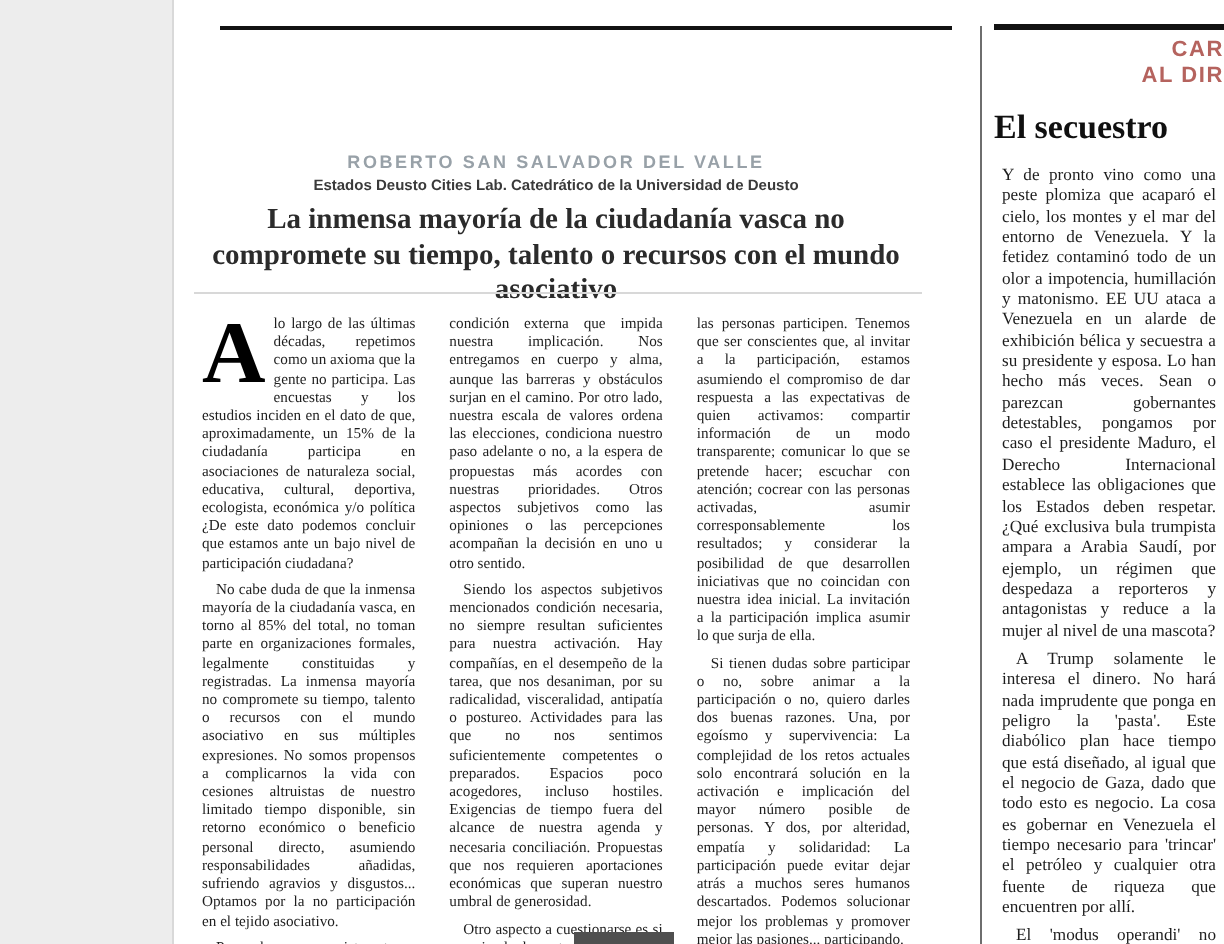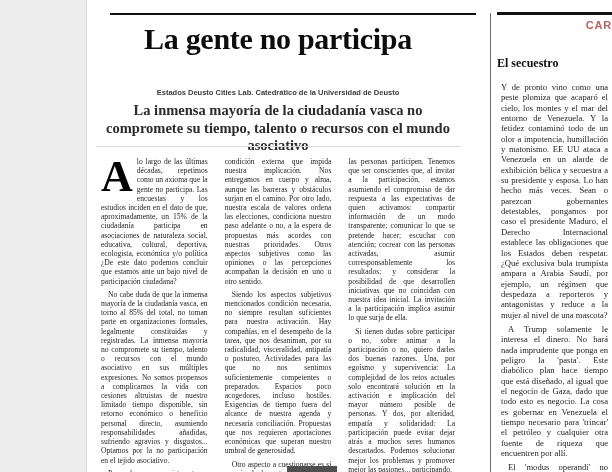--- a/index.html
+++ b/index.html
@@ -23,36 +23,36 @@
   .para{margin:4px;}
   .para.indent{text-indent:7px;}
   .dropcap{float:left;font-size:44px;line-height:36px;font-weight:bold;color:#000;padding:2px 4px 0 0;}
   .vdiv{position:absolute;left:490px;top:13px;width:1px;height:459px;background:#6e6e6e;}
   .right-rule{position:absolute;left:497px;top:12px;width:115px;height:3px;background:#121212;}
   .kicker{position:absolute;left:497px;top:19px;width:115px;text-align:right;
     font-family:"Liberation Sans", sans-serif;font-weight:bold;font-size:11px;line-height:13px;
     letter-spacing:0.8px;}
   .kicker span{display:block;}
   .letter-title{position:absolute;left:497px;top:56px;width:115px;margin:0;
-    font-size:12px;line-height:15px;font-weight:bold;color:#101010;}
+    font-size:17px;line-height:15px;font-weight:bold;color:#101010;}
   .letter-body{position:absolute;left:497px;top:78px;width:115px;height:394px;overflow:hidden;
     text-align:justify;font-size:8.6px;line-height:10.35px;color:#1d1d1d;}
   .pullquote-box{position:absolute;left:287px;top:466px;width:50px;height:6px;background:#4f4f4f;}
 </style>
 </head>
 <body>
 
 <div class="canvas">
 
   <div class="left-strip"></div>
 
   <div class="main-rule"></div>
 
-  <h1 class="headline">La gente no participa</h1>
 
+  <div class="author">ROBERTO SAN SALVADOR DEL VALLE</div>
 
   <div class="credit">Estados Deusto Cities Lab. Catedrático de la Universidad de Deusto</div>
 
   <h2 class="subtitle">La inmensa mayoría de la ciudadanía vasca no compromete su tiempo, talento o recursos con el mundo asociativo</h2>
 
   <div class="hairline"></div>
 
   <div class="cols">
     <div class="col">
       <p class="para"><span class="dropcap">A</span><span>lo largo de las últimas décadas, repetimos como un axioma que la gente no participa. Las encuestas y los estudios inciden en el dato de que, aproximadamente, un 15% de la ciudadanía participa en asociaciones de naturaleza social, educativa, cultural, deportiva, ecologista, económica y/o política ¿De este dato podemos concluir que estamos ante un bajo nivel de participación ciudadana?</span></p>
@@ -73,20 +73,21 @@
   </div>
 
   <div class="pullquote-box"></div>
 
   <div class="vdiv"></div>
 
   <div class="right-rule"></div>
 
   <div class="kicker" style="color: rgb(181, 99, 94);">
     <span>CAR</span>
+    <span>AL DIR</span>
   </div>
 
   <h3 class="letter-title">El secuestro</h3>
 
   <div class="letter-body">
       <p class="para">Y de pronto vino como una peste plomiza que acaparó el cielo, los montes y el mar del entorno de Venezuela. Y la fetidez contaminó todo de un olor a impotencia, humillación y matonismo. EE UU ataca a Venezuela en un alarde de exhibición bélica y secuestra a su presidente y esposa. Lo han hecho más veces. Sean o parezcan gobernantes detestables, pongamos por caso el presidente Maduro, el Derecho Internacional establece las obligaciones que los Estados deben respetar. ¿Qué exclusiva bula trumpista ampara a Arabia Saudí, por ejemplo, un régimen que despedaza a reporteros y antagonistas y reduce a la mujer al nivel de una mascota?</p>
       <p class="para indent">A Trump solamente le interesa el dinero. No hará nada imprudente que ponga en peligro la 'pasta'. Este diabólico plan hace tiempo que está diseñado, al igual que el negocio de Gaza, dado que todo esto es negocio. La cosa es gobernar en Venezuela el tiempo necesario para 'trincar' el petróleo y cualquier otra fuente de riqueza que encuentren por allí.</p>
       <p class="para indent">El 'modus operandi' no cambia. Se elige una nación indefensa con riquezas naturales (a poder ser izquierdista o algo que se le parezca), se encarcela al presiden-</p>
     </div>
 

